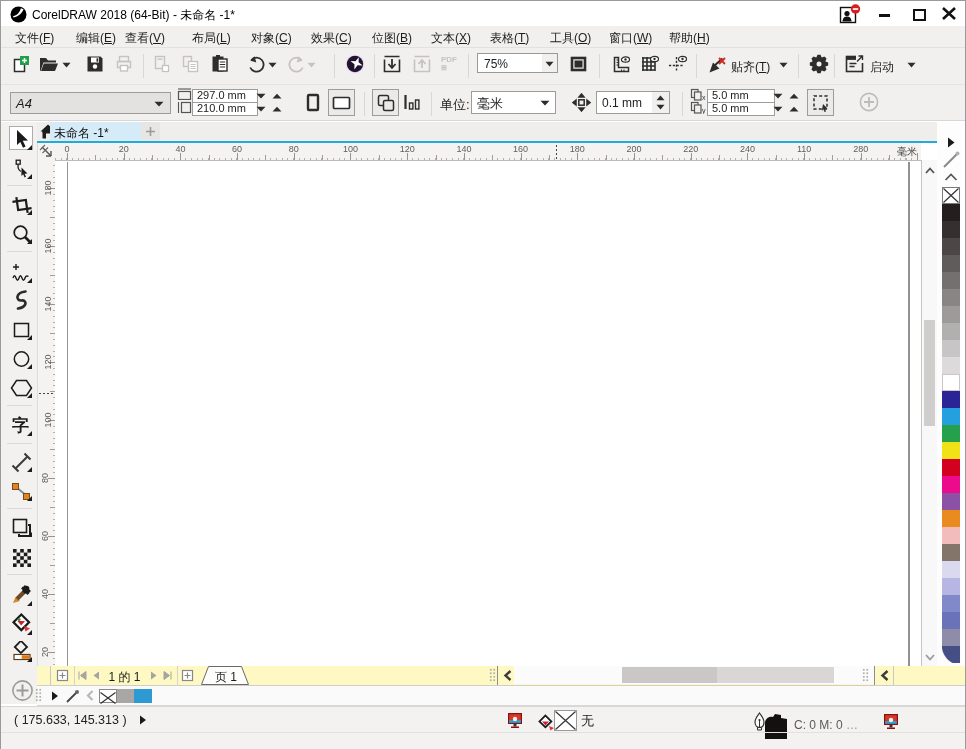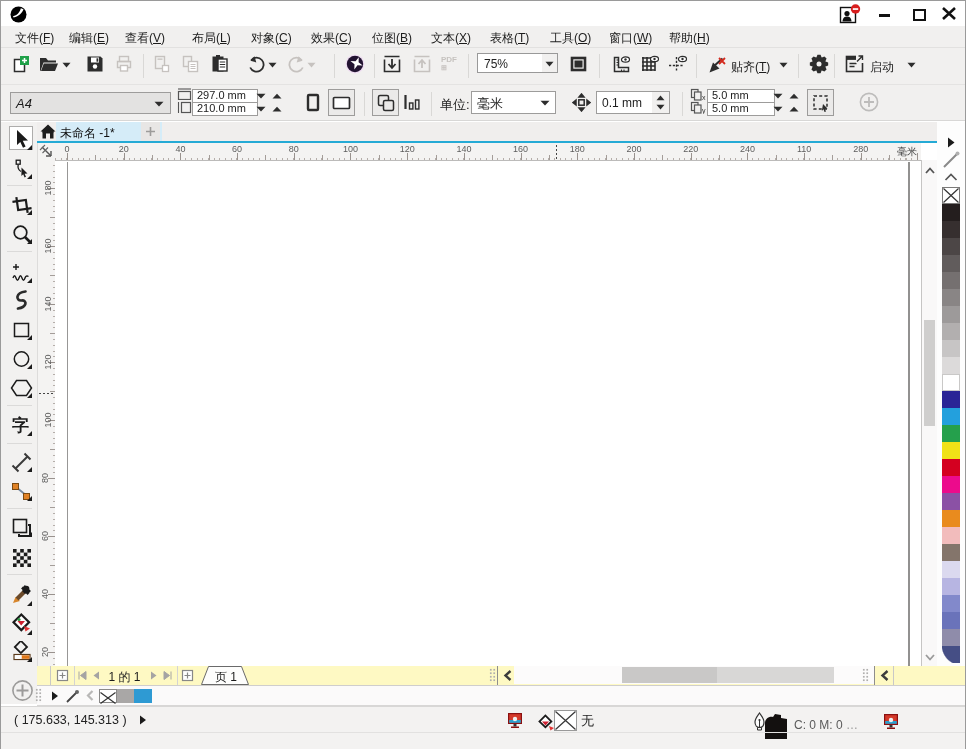--- a/index.html
+++ b/index.html
@@ -32,36 +32,37 @@
   .fly{position:absolute;width:0;height:0;border-left:5px solid transparent;border-bottom:5px solid #1b1b1b;}
 </style>
 </head>
 <body>
 <div id="frame"></div>
 <div class="abs" id="titlebar">
   <svg class="abs" style="left:9px;top:5px" width="17" height="17" viewBox="0 0 17 17">
     <circle cx="8.5" cy="8.5" r="8" fill="#000"></circle>
     <path d="M3.5 11.5 C9 10.5 12.5 6.5 13.5 3.2 L10.8 2.2 C10 6 7 9.5 3 10.2 Z" fill="#fff"></path>
   </svg>
+  <div class="abs" style="left:31px;top:6px;font-size:12px;color:#000;">CorelDRAW 2018 (64-Bit) - 未命名 -1*</div>
   <svg class="abs" style="left:838px;top:3px" width="22" height="20" viewBox="0 0 22 20">
     <rect x="1.5" y="3.5" width="15" height="15" fill="none" stroke="#111" stroke-width="1.4"></rect>
     <circle cx="8" cy="9.5" r="2.6" fill="#111"></circle>
     <path d="M3.5 17.5 C3.5 13.8 6 12.5 8 12.5 C10 12.5 12.5 13.8 12.5 17.5 Z" fill="#111"></path>
     <circle cx="16.5" cy="5" r="4.7" fill="#d81e1e"></circle>
     <rect x="13.8" y="4.2" width="5.4" height="1.7" fill="#fff"></rect>
   </svg>
   <div class="abs" style="left:878px;top:13px;width:11px;height:3px;background:#111;"></div>
   <div class="abs" style="left:912px;top:8px;width:9px;height:8px;border:2px solid #111;"></div>
   <svg class="abs" style="left:941px;top:6px" width="14" height="13" viewBox="0 0 14 13">
     <path d="M1 1 L13 12 M13 1 L1 12" stroke="#111" stroke-width="2.6"></path>
   </svg>
 </div>
 <div class="abs" id="menubar">
   <div class="menuitem" style="left:14px">文件(<u>F</u>)</div>
-  <div class="menuitem" style="left:68px">编辑(<u>E</u>)</div>
+  <div class="menuitem" style="left:75px">编辑(<u>E</u>)</div>
   <div class="menuitem" style="left:124px">查看(<u>V</u>)</div>
   <div class="menuitem" style="left:191px">布局(<u>L</u>)</div>
   <div class="menuitem" style="left:250px">对象(<u>C</u>)</div>
   <div class="menuitem" style="left:310px">效果(<u>C</u>)</div>
   <div class="menuitem" style="left:371px">位图(<u>B</u>)</div>
   <div class="menuitem" style="left:430px">文本(<u>X</u>)</div>
   <div class="menuitem" style="left:489px">表格(<u>T</u>)</div>
   <div class="menuitem" style="left:549px">工具(<u>O</u>)</div>
   <div class="menuitem" style="left:608px">窗口(<u>W</u>)</div>
   <div class="menuitem" style="left:668px">帮助(<u>H</u>)</div>
@@ -404,21 +405,21 @@
   <svg class="abs" style="left:10px;top:557px" width="23" height="23" viewBox="0 0 23 23">
     <circle cx="11.5" cy="11.5" r="9.6" fill="none" stroke="#9c9b9a" stroke-width="1.6"></circle>
     <path d="M11.5 5.5 V17.5 M5.5 11.5 H17.5" stroke="#9c9b9a" stroke-width="2"></path>
   </svg>
 </div>
 <div class="abs" id="tabbar">
   <svg class="abs" style="left:3px;top:2px" width="16" height="15" viewBox="0 0 16 15">
     <path d="M8 0.5 L15.5 7.5 L13.5 7.5 L13.5 14.5 L10 14.5 L10 9.5 L6 9.5 L6 14.5 L2.5 14.5 L2.5 7.5 L0.5 7.5 Z" fill="#1d1d1d"></path>
     <rect x="2.5" y="6.5" width="11" height="2.2" fill="#1d1d1d"></rect>
   </svg>
-  <div class="abs" style="left:19px;top:0;width:106px;height:19px;background:#d5ecf8;">
+  <div class="abs" style="left:13px;top:0;width:106px;height:19px;background:#d5ecf8;">
     <span style="position:absolute;left:4px;top:3px;font-size:12px;color:#111;white-space:nowrap;">未命名 -1*</span>
   </div>
   <div class="abs" style="left:104px;top:0;width:19px;height:19px;background:#e8e6e5;">
     <svg style="position:absolute;left:4px;top:4px" width="11" height="11" viewBox="0 0 11 11">
         <path d="M5.5 1 V10 M1 5.5 H10" stroke="#9c9b9a" stroke-width="1.6"></path>
       </svg>
   </div>
 </div>
 <div class="abs" id="cyanline"></div>
 <div class="abs" style="left:939px;top:121px;width:24px;height:9px;background-image:radial-gradient(circle,#c6c5c4 0.9px,transparent 1.1px);background-size:4px 4px;"></div>

